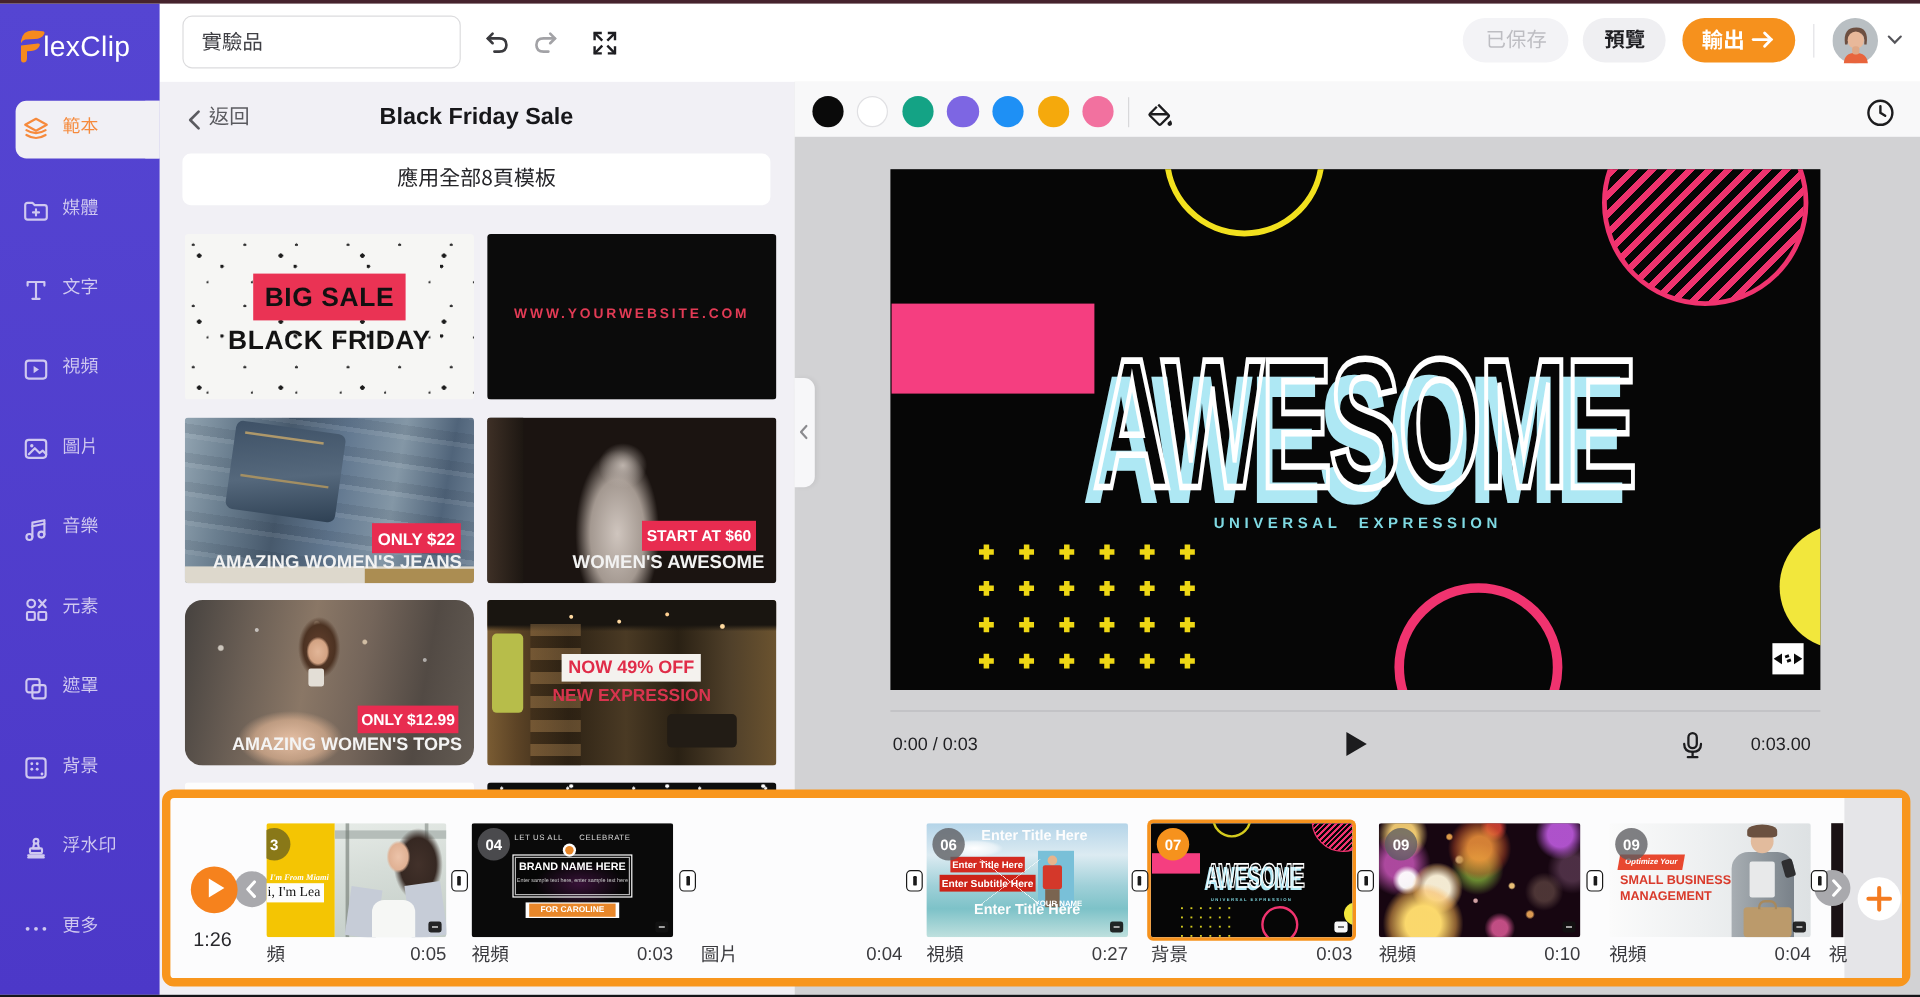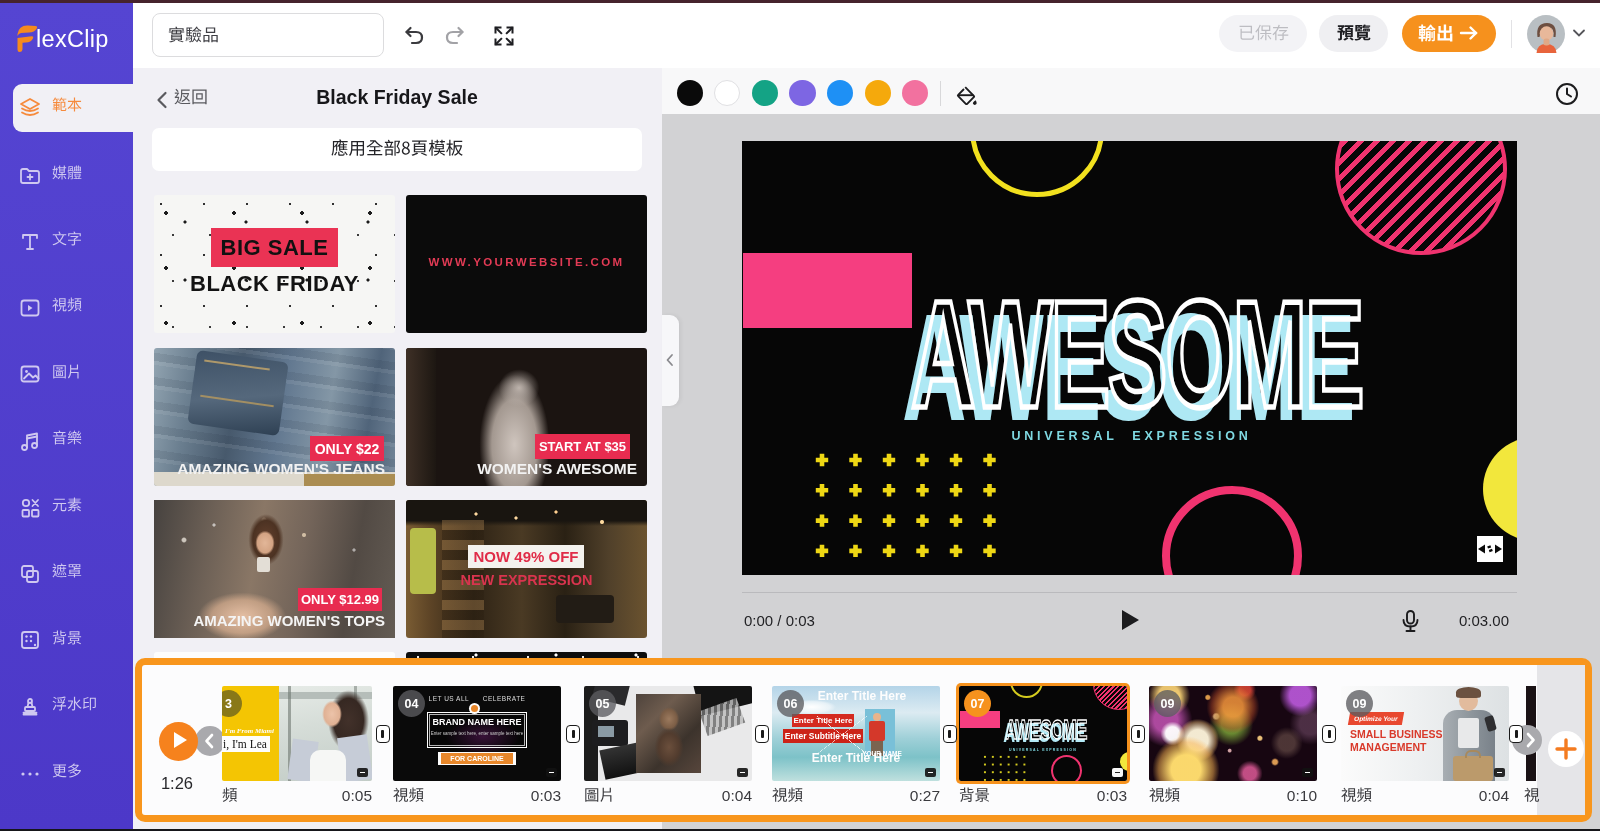--- a/index.html
+++ b/index.html
@@ -256,24 +256,24 @@
 <div class="abs" style="left:0;top:124px;width:241px;height:14px;background:#ddd8cc"></div>
 <div class="abs" style="left:150px;top:126px;width:91px;height:12px;background:#ab8d52"></div>
 <div class="abs" style="left:156px;top:88px;width:74px;height:25px;background:#e82c50;display:flex;align-items:center;justify-content:center;font-weight:bold;font-size:14px;color:#fff">ONLY $22</div>
 <div class="abs" style="left:0;top:112px;width:231px;height:20px;text-align:right;font-weight:bold;font-size:15.5px;color:#f2f2f2">AMAZING WOMEN'S JEANS</div>
     </div>
 <div class="abs" style="left:406px;top:348px;width:241px;height:138px;border-radius:3px;overflow:hidden;z-index:11;">
       <div class="abs" style="left:0;top:0;width:241px;height:138px;background:#1b1411"></div>
 <div class="abs" style="left:0;top:0;width:241px;height:138px;background:radial-gradient(ellipse 50px 100px at 45% 70%,#cfc5be 0%,#a39890 45%,rgba(80,70,64,0) 70%)"></div>
       <div class="abs" style="left:78px;top:10px;width:70px;height:60px;background:radial-gradient(ellipse 26px 24px at 50% 50%,#bdb3ac 0%,transparent 78%)"></div>
 <div class="abs" style="left:0;top:0;width:30px;height:138px;background:linear-gradient(90deg,#3e3026,#1d1712)"></div>
-<div class="abs" style="left:129px;top:86px;width:95px;height:25px;background:#e82c50;display:flex;align-items:center;justify-content:center;font-weight:bold;font-size:13px;color:#fff;white-space:nowrap">START AT $35</div>
+<div class="abs" style="left:129px;top:86px;width:95px;height:25px;background:#e82c50;display:flex;align-items:center;justify-content:center;font-weight:bold;font-size:13px;color:#fff;white-space:nowrap">START AT $60</div>
 <div class="abs" style="left:0;top:112px;width:231px;height:20px;text-align:right;font-weight:bold;font-size:15.5px;color:#f2f2f2">WOMEN'S AWESOME</div>
     </div>
-<div class="abs" style="left:154px;top:500px;width:288px;height:138px;border-radius:0;overflow:hidden;z-index:11;">
+<div class="abs" style="left:154px;top:500px;width:241px;height:138px;border-radius:15px;overflow:hidden;z-index:11;">
       <div class="abs" style="left:0;top:0;width:241px;height:138px;background:
 linear-gradient(100deg,#46423f 0%,#6b5f55 22%,#8a7766 42%,#74655a 60%,#524a44 80%,#645c54 100%)"></div>
 <div class="abs" style="left:0;top:0;width:241px;height:138px;background:
 radial-gradient(circle 3px at 30px 40px,#e8e2d8cc 60%,transparent),radial-gradient(circle 2px at 60px 25px,#fff9 60%,transparent),
 radial-gradient(circle 2.5px at 150px 35px,#ffe9c8aa 60%,transparent),radial-gradient(circle 2px at 200px 50px,#fff8 60%,transparent),
 radial-gradient(circle 3px at 110px 20px,#ffedd099 60%,transparent);background-size:241px 138px"></div>
 <div class="abs" style="left:28px;top:78px;width:120px;height:70px;background:radial-gradient(ellipse 55px 30px at 50% 55%,rgba(238,198,170,.9) 0%,rgba(232,186,152,.6) 55%,transparent 80%)"></div>
 <div class="abs" style="left:86px;top:10px;width:52px;height:66px;background:radial-gradient(ellipse 22px 32px at 50% 45%,#64412e 0%,#4c3222 60%,transparent 80%)"></div>
 <div class="abs" style="left:98px;top:28px;width:26px;height:30px;background:radial-gradient(ellipse 11px 14px at 50% 50%,#e2b698 0%,#d3a383 70%,transparent 88%)"></div>
 <div class="abs" style="left:103px;top:57px;width:13px;height:15px;background:#e3ded6;border-radius:2px"></div>
@@ -446,37 +446,20 @@
 <div style="position:absolute;left:393.0px;top:787.0px;line-height:0;z-index:55"><svg width="31.0" height="21.7" viewBox="0 0 31.0 21.7">
         <g fill="#3a3a3e" transform="translate(0,13.64) scale(0.015500,-0.015500)">
           <path transform="translate(0.0,0)" d="M541 576H834V476H541ZM541 416H834V316H541ZM541 734H834V635H541ZM160 801C196 762 234 707 252 671L310 711C293 747 253 799 216 837ZM472 796V253H562C548 114 512 22 353 -27C367 -40 386 -66 393 -83C570 -22 615 86 631 253H717V17C717 -55 733 -75 802 -75C815 -75 871 -75 885 -75C943 -75 962 -43 969 86C949 92 919 103 905 116C902 5 898 -9 877 -9C865 -9 821 -9 811 -9C791 -9 788 -5 788 18V253H907V796ZM53 668V599H318C253 474 137 354 27 288C38 274 54 236 60 215C107 246 154 285 200 331V-79H273V352C311 310 356 256 378 227L425 289C403 312 325 391 285 427C337 493 381 567 412 642L371 671L358 668Z"></path>
           <path transform="translate(1000.0,0)" d="M422 383C371 180 258 44 54 -23C71 -39 88 -64 97 -83C314 -2 434 145 490 368ZM134 402C114 329 80 254 38 202C54 194 82 176 95 166C137 222 176 305 199 388ZM612 416H859V321H612ZM612 265H859V167H612ZM612 568H859V474H612ZM645 92C600 51 517 1 453 -29C465 -45 481 -69 488 -85C553 -53 638 -2 696 45ZM770 48C823 13 892 -41 924 -77L967 -25C932 11 863 62 811 95ZM114 753V529H39V461H248V158H316V461H502V529H322V647H471V711H322V841H255V529H176V753ZM544 629V108H930V629H743L770 727H954V792H505V727H699C694 695 687 659 680 629Z"></path>
         </g>
       </svg></div>
 <div class="abs" style="left:501px;top:787px;width:60px;text-align:right;font-size:15.5px;color:#3a3a3e;z-index:43">0:03</div>
 <div class="abs" style="left:566.0px;top:725px;width:14px;height:18px;background:#fff;border:1.6px solid #1a1a1a;border-radius:4px;display:flex;align-items:center;justify-content:center;z-index:45">
       <div style="width:3px;height:8px;background:#1a1a1a;border-radius:1px"></div>
     </div>
-<div class="abs" style="left:584px;top:686px;width:168px;height:95px;overflow:hidden;border-radius:2px;z-index:42">
-      <div class="abs" style="left:0;top:0;width:168px;height:95px;background:#e9e9ea"></div>
-<div class="abs" style="left:0;top:0;width:14px;height:95px;background:#1c1c1c"></div>
-<div class="abs" style="left:10px;top:-6px;width:34px;height:22px;background:#2a2a2c;transform:rotate(14deg)"></div>
-<div class="abs" style="left:112px;top:-10px;width:70px;height:32px;background:#141414;transform:rotate(-14deg)"></div>
-<div class="abs" style="left:118px;top:18px;width:40px;height:26px;background:repeating-linear-gradient(115deg,#bdbdbd 0 3px,#6e6e6e 3px 6px);transform:rotate(-20deg);opacity:.85"></div>
-<div class="abs" style="left:8px;top:34px;width:36px;height:26px;background:#1d1d1f;border-radius:3px"></div>
-<div class="abs" style="left:14px;top:40px;width:16px;height:11px;background:#8a9aa4"></div>
-<div class="abs" style="left:18px;top:60px;width:40px;height:30px;background:linear-gradient(180deg,#333 0%,#111 100%);transform:rotate(-12deg)"></div>
-<div class="abs" style="left:52px;top:8px;width:65px;height:79px;background:linear-gradient(135deg,#4e433c 0%,#6e5c4e 30%,#3c332c 65%,#57463c 100%)"></div>
-<div class="abs" style="left:70px;top:18px;width:30px;height:30px;background:radial-gradient(ellipse 12px 14px at 50% 50%,#9c7a5e 0%,#7c5e46 65%,transparent 85%)"></div>
-<div class="abs" style="left:66px;top:40px;width:38px;height:47px;background:radial-gradient(ellipse 17px 23px at 50% 45%,#6b4f3c 0%,#523c2e 60%,transparent 85%)"></div>
-      <div class="abs" style="left:5px;top:4px;width:27px;height:27px;border-radius:50%;background:rgba(92,92,96,.78);display:flex;align-items:center;justify-content:center;font-size:12.5px;font-weight:bold;color:#fff;z-index:5">05</div>
-      <div class="abs" style="left:153px;top:82px;width:11px;height:9px;background:rgba(18,18,18,.9);border-radius:2px;display:flex;align-items:center;justify-content:center;z-index:5">
-        <div style="width:5px;height:1.5px;background:#fff"></div>
-      </div>
-    </div>
 <div style="position:absolute;left:584.0px;top:787.0px;line-height:0;z-index:55"><svg width="31.0" height="21.7" viewBox="0 0 31.0 21.7">
         <g fill="#3a3a3e" transform="translate(0,13.64) scale(0.015500,-0.015500)">
           <path transform="translate(0.0,0)" d="M362 644H634V578H362ZM328 349H668V126H328ZM268 396V79H731V396ZM439 267H555V208H439ZM392 307V169H605V307ZM200 487V440H802V487H529V533H699V688H300V533H464V487ZM82 799V-79H153V-39H847V-79H920V799ZM153 24V736H847V24Z"></path>
           <path transform="translate(1000.0,0)" d="M205 830V489C205 309 191 119 64 -27C81 -39 107 -65 120 -83C215 23 254 149 270 281H693V-80H770V355H276C279 400 280 444 280 489V517H735V839H658V592H280V830Z"></path>
         </g>
       </svg></div>
 <div class="abs" style="left:692px;top:787px;width:60px;text-align:right;font-size:15.5px;color:#3a3a3e;z-index:43">0:04</div>
 <div class="abs" style="left:755.0px;top:725px;width:14px;height:18px;background:#fff;border:1.6px solid #1a1a1a;border-radius:4px;display:flex;align-items:center;justify-content:center;z-index:45">
       <div style="width:3px;height:8px;background:#1a1a1a;border-radius:1px"></div>
     </div>

